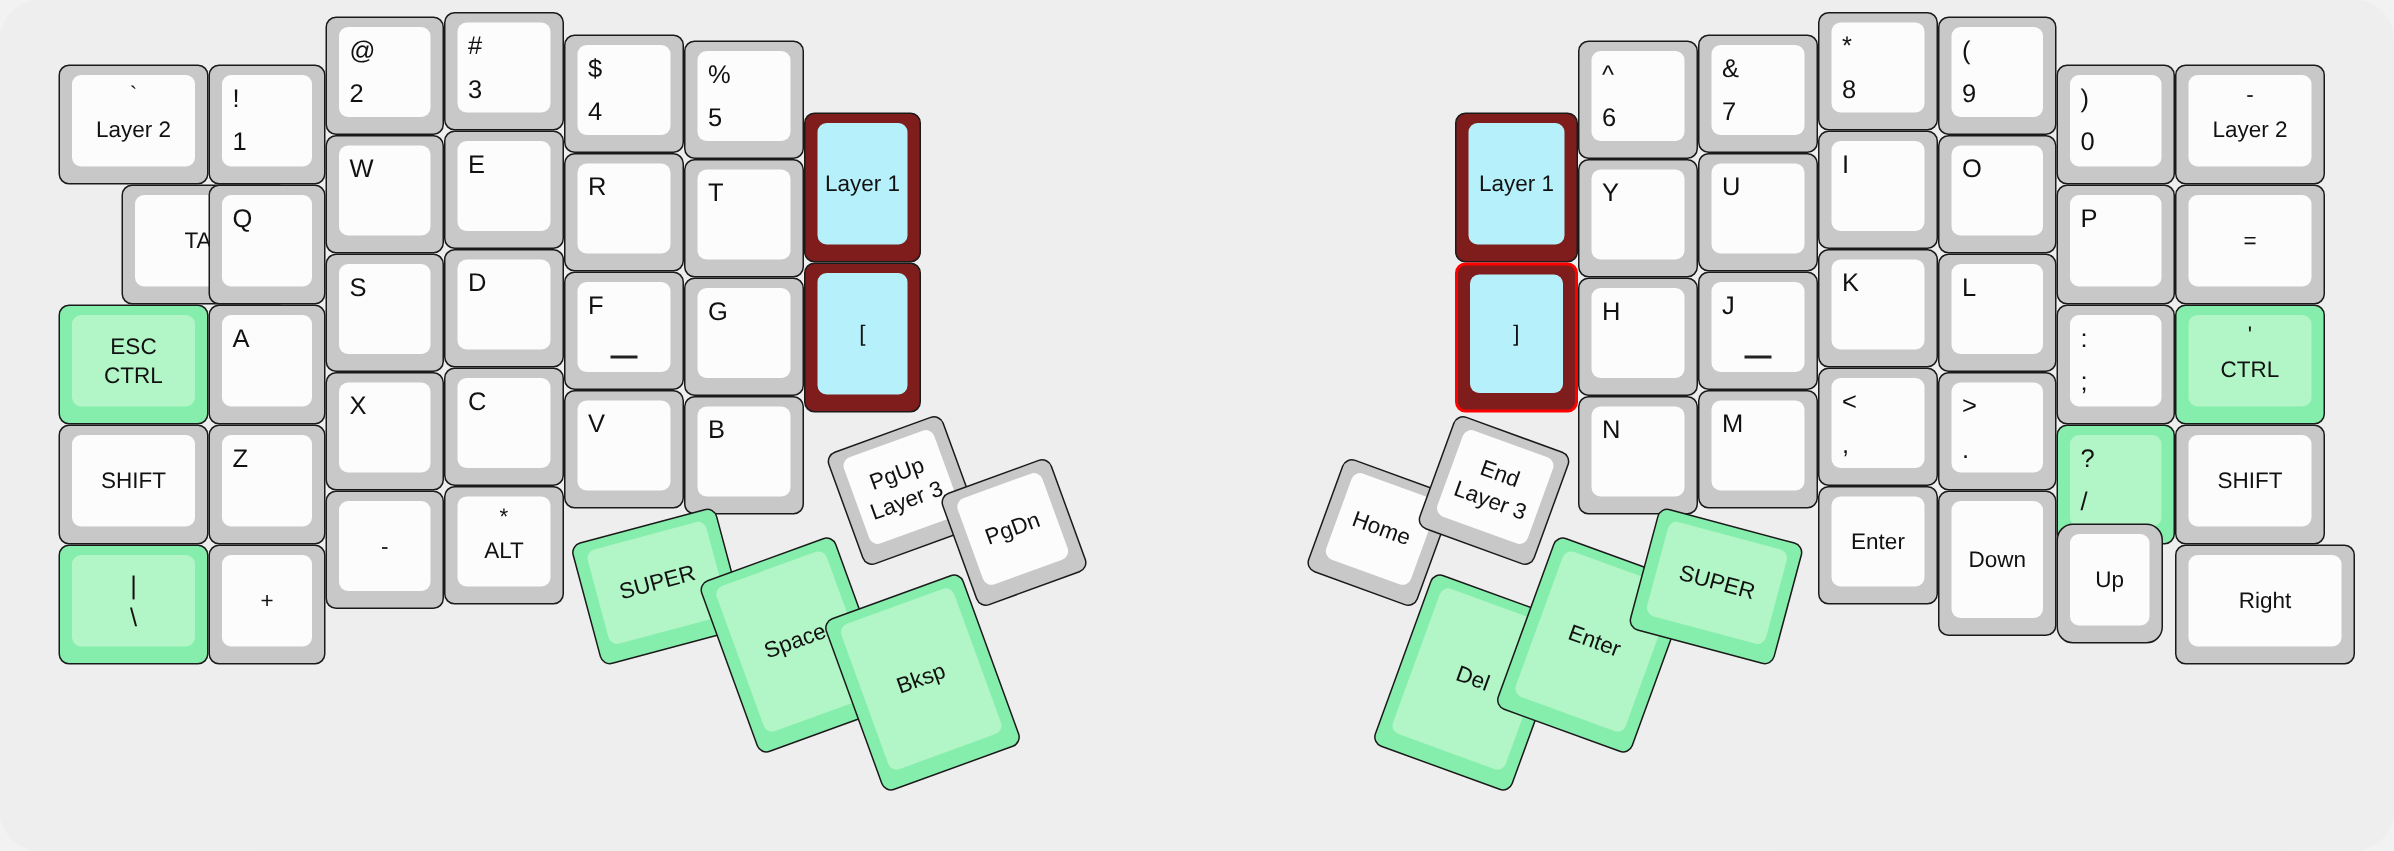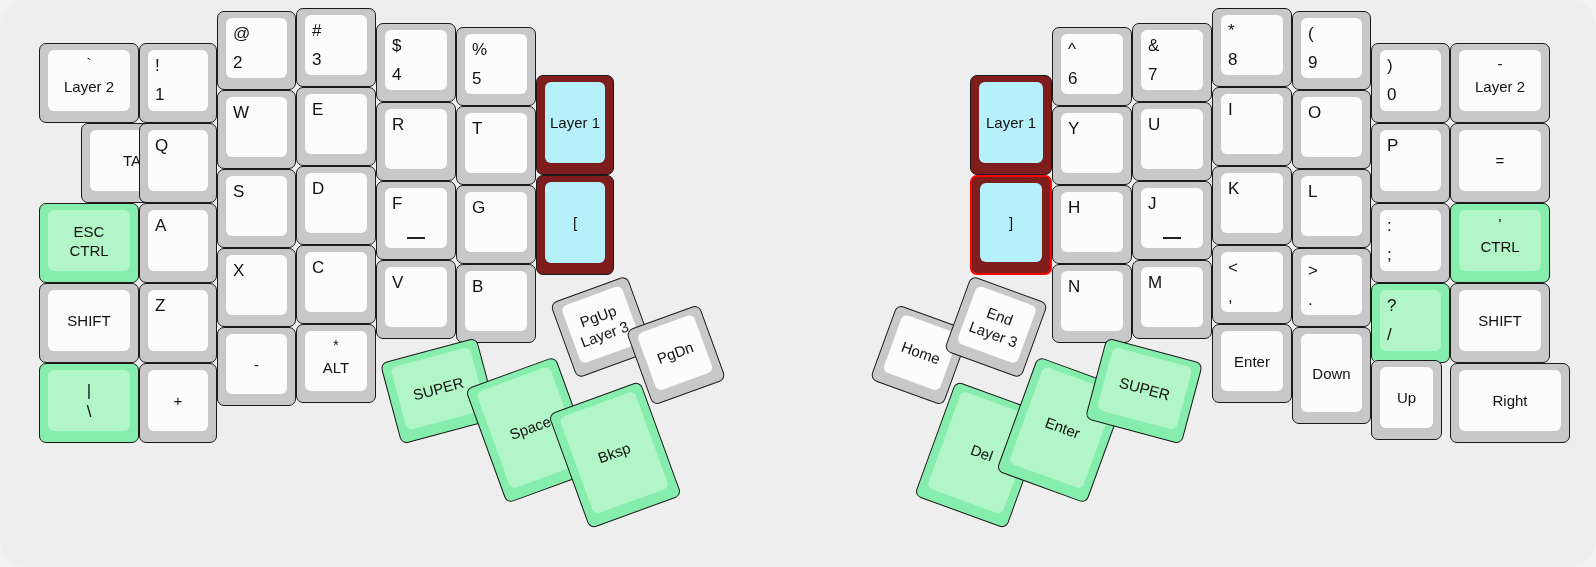--- a/index.html
+++ b/index.html
@@ -387,21 +387,21 @@
         <span class="lbl tl">:</span>
         <span class="lbl bl">;</span>
       </div>
     </div>
     <div class="key green" style="left: 1371px; top: 283px; width: 79px; height: 80px;">
       <div class="cap">
         <span class="lbl tl">?</span>
         <span class="lbl bl">/</span>
       </div>
     </div>
-    <div class="key" style="left: 1371px; top: 360px; width: 71px; height: 80px;">
+    <div class="key" style="left: 1371px; top: 349px; width: 71px; height: 80px; border-radius: 11px;">
       <div class="cap">
         <span class="lbl ctr">Up</span>
       </div>
     </div>
     <div class="key" style="left: 1450px; top: 43px; width: 100px; height: 80px;">
       <div class="cap">
         <span class="lbl ctop">-</span>
         <span class="lbl cmid">Layer 2</span>
       </div>
     </div>

